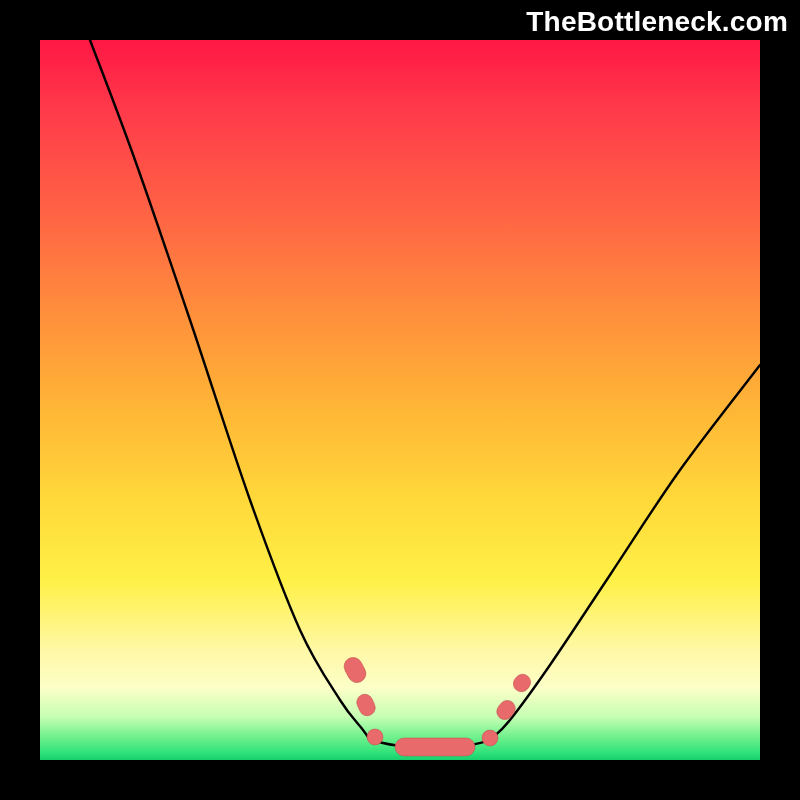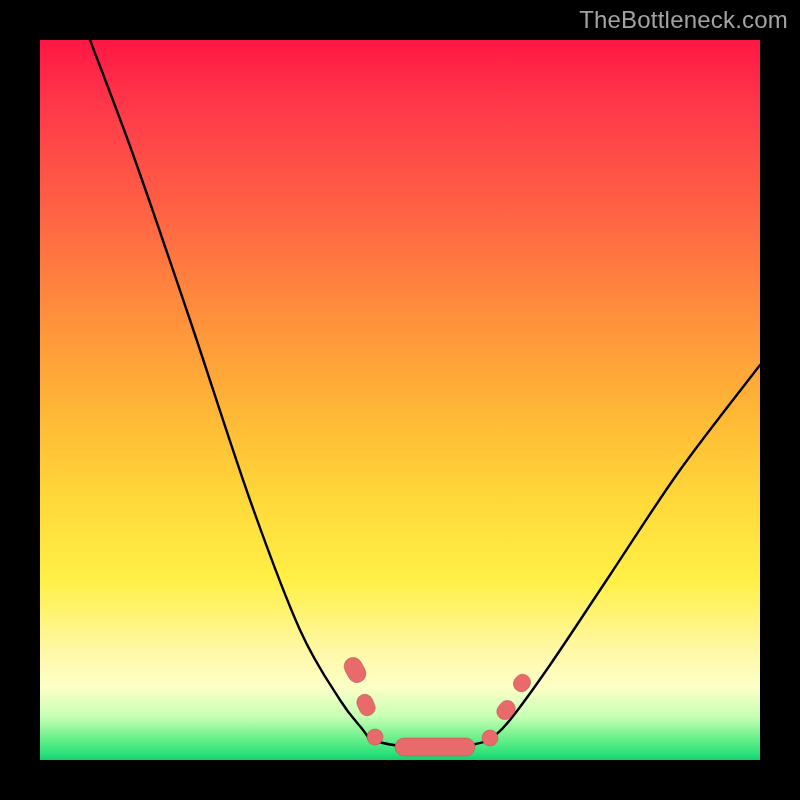--- a/index.html
+++ b/index.html
@@ -38,23 +38,23 @@
       #c6ffb4 94%,
       #6aef8a 97%,
       #2fe27a 99%,
       #18cf6d 100%
     );
   }
   .watermark {
     position: absolute;
     top: 6px;
     right: 12px;
-    color: #a3a3a3;
-    font-size: 24px;
-    font-weight: 400;
+    color: #ffffff;
+    font-size: 28px;
+    font-weight: 700;
     letter-spacing: 0.2px;
     z-index: 5;
     user-select: none;
   }
   svg.overlay {
     position: absolute;
     left: 0;
     top: 0;
     width: 720px;
     height: 720px;

